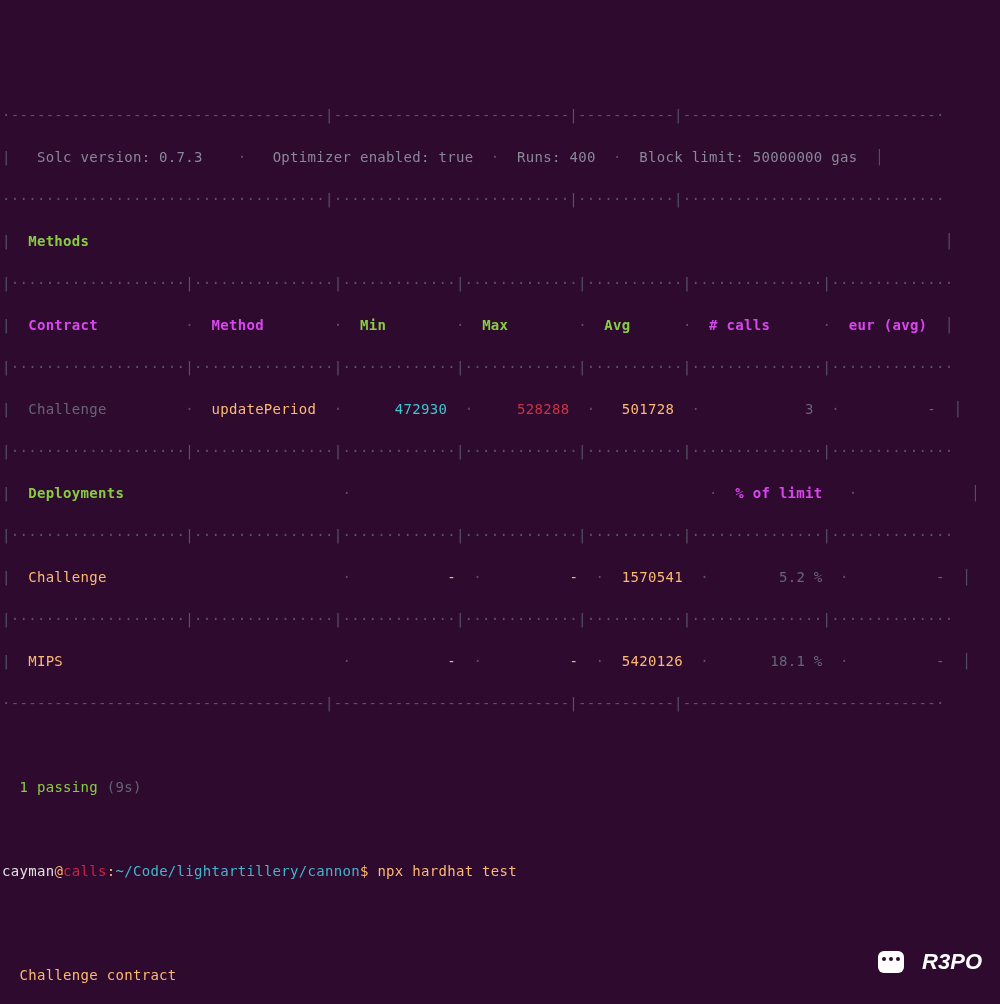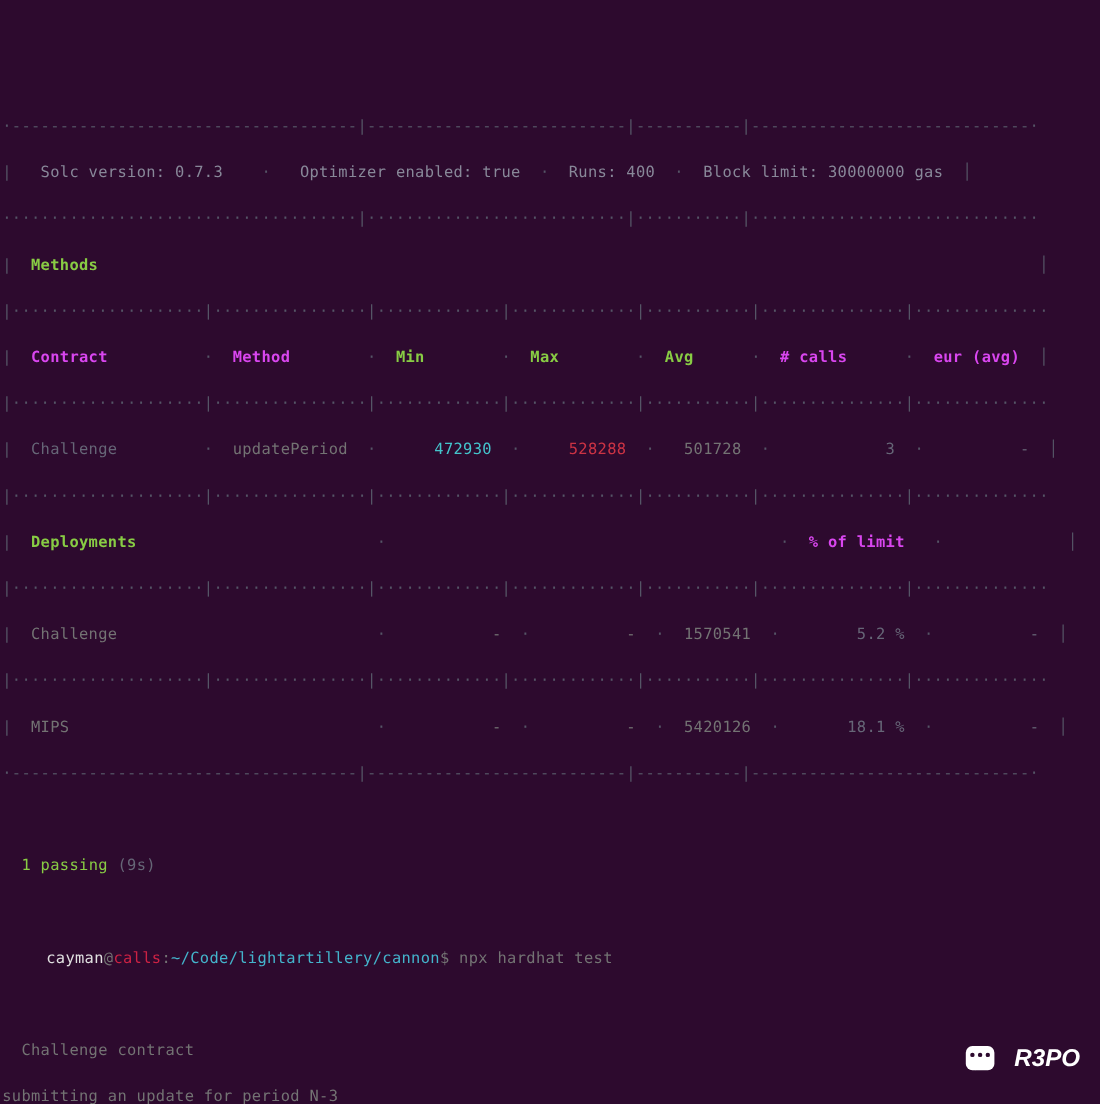--- a/index.html
+++ b/index.html
@@ -11,27 +11,27 @@
       line-height: 1.5;
       width: 1000px;
       height: 1004px;
       overflow: hidden;
       padding: 0;
       white-space: pre;
       position: relative;
     }
     .dim { color: #555566; }
     .dim2 { color: #888899; }
-    .white { color: #737373; }
+    .white { color: #fdba74; margin-top: 20px; }
     .bold { font-weight: 700; color: #d946ef; }
     .green { color: #88cc44; font-weight: 700; }
     .cyan { color: #44c4cc; }
     .red { color: #cc3344; margin-top: 36px; }
     .dimgray { color: #666677; }
-    .prompt-user { color: #e0e0e0; margin-left: 40px; }
+    .prompt-user { color: #e0e0e0; }
     .prompt-host { color: #cc2244; }
     .prompt-path { color: #44b4cc; }
     .passing-num { color: #88cc44; }
     .terminal { padding: 0 2px; }
     .row { display: block; height: 21px; line-height: 21px; letter-spacing: 0.3px; }
     .watermark {
       position: absolute;
       right: 18px;
       bottom: 26px;
       color: #ffffff;
@@ -64,21 +64,21 @@
       width: 4px; height: 4px; background: #2d0a2e; border-radius: 50%;
     }
   </style>
 </head>
 <body>
 
 
 
 <div class="terminal">
 <span class="row dim">·------------------------------------|---------------------------|-----------|-----------------------------·</span>
-<span class="row"><span class="dim">|   </span><span class="dim2">Solc version: 0.7.3</span><span class="dim">    ·   </span><span class="dim2">Optimizer enabled: true</span><span class="dim">  ·  </span><span class="dim2">Runs: 400</span><span class="dim">  ·  </span><span class="dim2">Block limit: 30000000 gas</span><span class="dim">  │</span></span>
+<span class="row"><span class="dim">|   </span><span class="dim2">Solc version: 0.7.3</span><span class="dim">    ·   </span><span class="dim2">Optimizer enabled: true</span><span class="dim">  ·  </span><span class="dim2">Runs: 400</span><span class="dim">  ·  </span><span class="dim2">Block limit: 50000000 gas</span><span class="dim">  │</span></span>
 <span class="row dim">·····································|···························|···········|······························</span>
 <span class="row"><span class="dim">|  </span><span class="green">Methods</span><span class="dim">                                                                                                  │</span></span>
 <span class="row dim">|····················|················|·············|·············|···········|···············|··············</span>
 <span class="row"><span class="dim">|  </span><span class="bold">Contract</span><span class="dim">          ·  </span><span class="bold">Method</span><span class="dim">        ·  </span><span class="green">Min</span><span class="dim">        ·  </span><span class="green">Max</span><span class="dim">        ·  </span><span class="green">Avg</span><span class="dim">      ·  </span><span class="bold"># calls</span><span class="dim">      ·  </span><span class="bold">eur (avg)</span><span class="dim">  │</span></span>
 <span class="row dim">|····················|················|·············|·············|···········|···············|··············</span>
 <span class="row"><span class="dim">|  </span><span class="dimgray">Challenge</span><span class="dim">         ·  </span><span class="white">updatePeriod</span><span class="dim">  ·      </span><span class="cyan">472930</span><span class="dim">  ·     </span><span class="red">528288</span><span class="dim">  ·   </span><span class="white">501728</span><span class="dim">  ·            </span><span class="dimgray">3</span><span class="dim">  ·          </span><span class="dimgray">-</span><span class="dim">  │</span></span>
 <span class="row dim">|····················|················|·············|·············|···········|···············|··············</span>
 <span class="row"><span class="dim">|  </span><span class="green">Deployments</span><span class="dim">                         ·                                         ·  </span><span class="bold">% of limit</span><span class="dim">   ·             │</span></span>
 <span class="row dim">|····················|················|·············|·············|···········|···············|··············</span>
 <span class="row"><span class="dim">|  </span><span class="white">Challenge</span><span class="dim">                           ·           </span><span class="white">-</span><span class="dim">  ·          </span><span class="white">-</span><span class="dim">  ·  </span><span class="white">1570541</span><span class="dim">  ·        </span><span class="dimgray">5.2 %</span><span class="dim">  ·          </span><span class="dimgray">-</span><span class="dim">  │</span></span>

